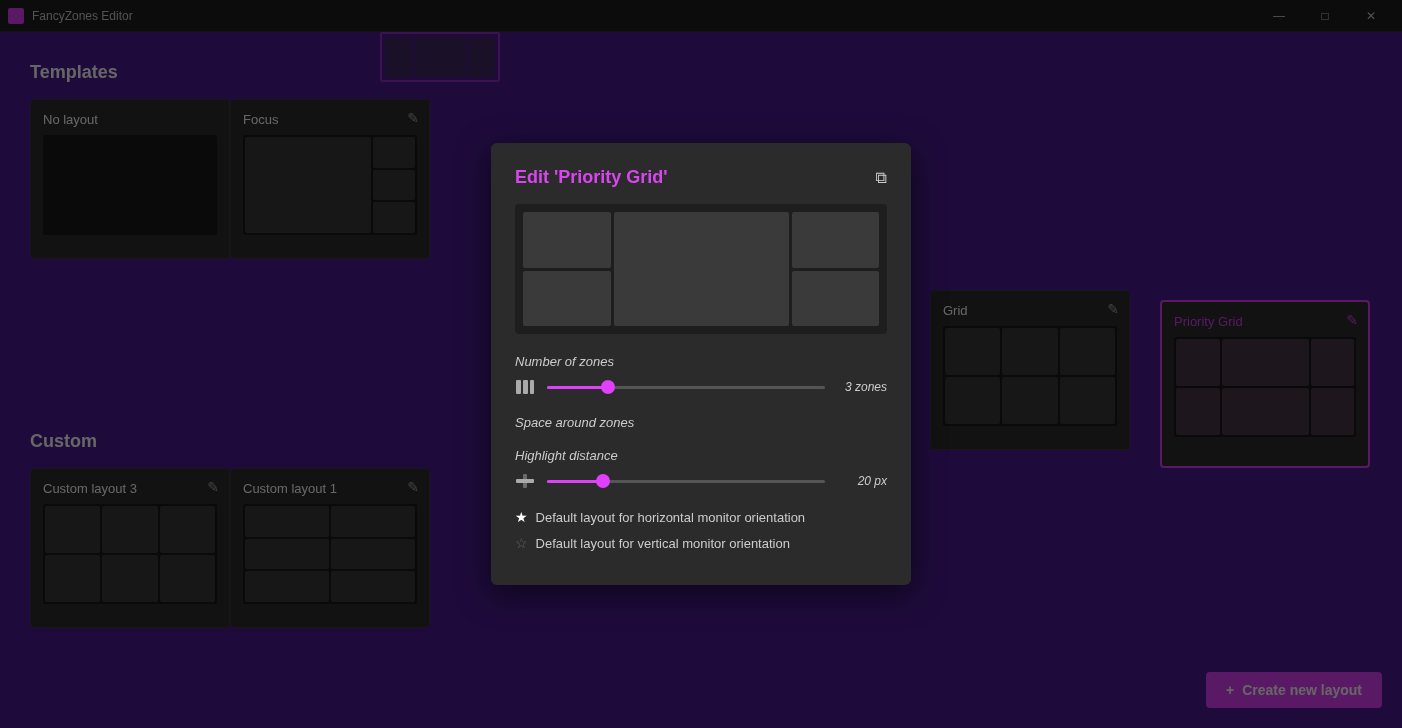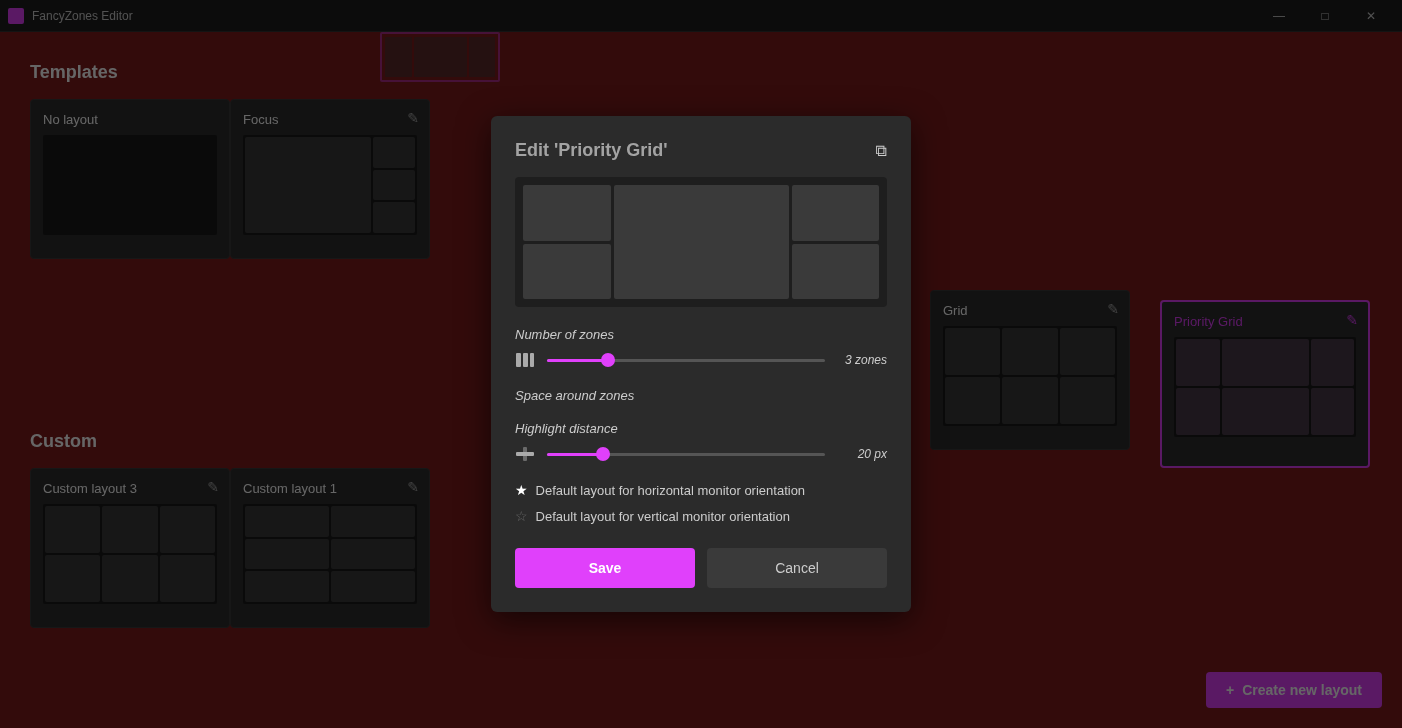--- a/index.html
+++ b/index.html
@@ -56,21 +56,21 @@
       align-items: center;
       justify-content: center;
       font-size: 12px;
     }
 
     
     .main-content {
       position: absolute;
       top: 32px;
       left: 0; right: 0; bottom: 0;
-      background: #7f1d1d;
+      background: #4c1d95;
       padding: 30px 30px 30px 30px;
       overflow: hidden;
     }
 
     
     .section-label {
       font-size: 18px;
       font-weight: 600;
       color: #fff;
       margin-bottom: 16px;
@@ -187,21 +187,21 @@
     }
     .dialog-header {
       display: flex;
       align-items: center;
       justify-content: space-between;
       margin-bottom: 16px;
     }
     .dialog-title {
       font-size: 18px;
       font-weight: 600;
-      color: #a3a3a3;
+      color: #d946ef;
     }
     .dialog-copy-btn {
       background: transparent;
       border: none;
       color: #ccc;
       cursor: pointer;
       font-size: 16px;
     }
 
     
@@ -554,24 +554,20 @@
     <div class="default-row">
       <span class="star-filled">★</span>
       <span>Default layout for horizontal monitor orientation</span>
     </div>
 
     <div class="default-row">
       <span class="star-empty">☆</span>
       <span>Default layout for vertical monitor orientation</span>
     </div>
 
-    <div class="dialog-buttons">
-      <button class="btn-save">Save</button>
-      <button class="btn-cancel">Cancel</button>
-    </div>
 
   </div>
 </div>
 
 <button class="create-btn">
   <span>+</span>
   <span>Create new layout</span>
 </button>
 
 </body></html>

